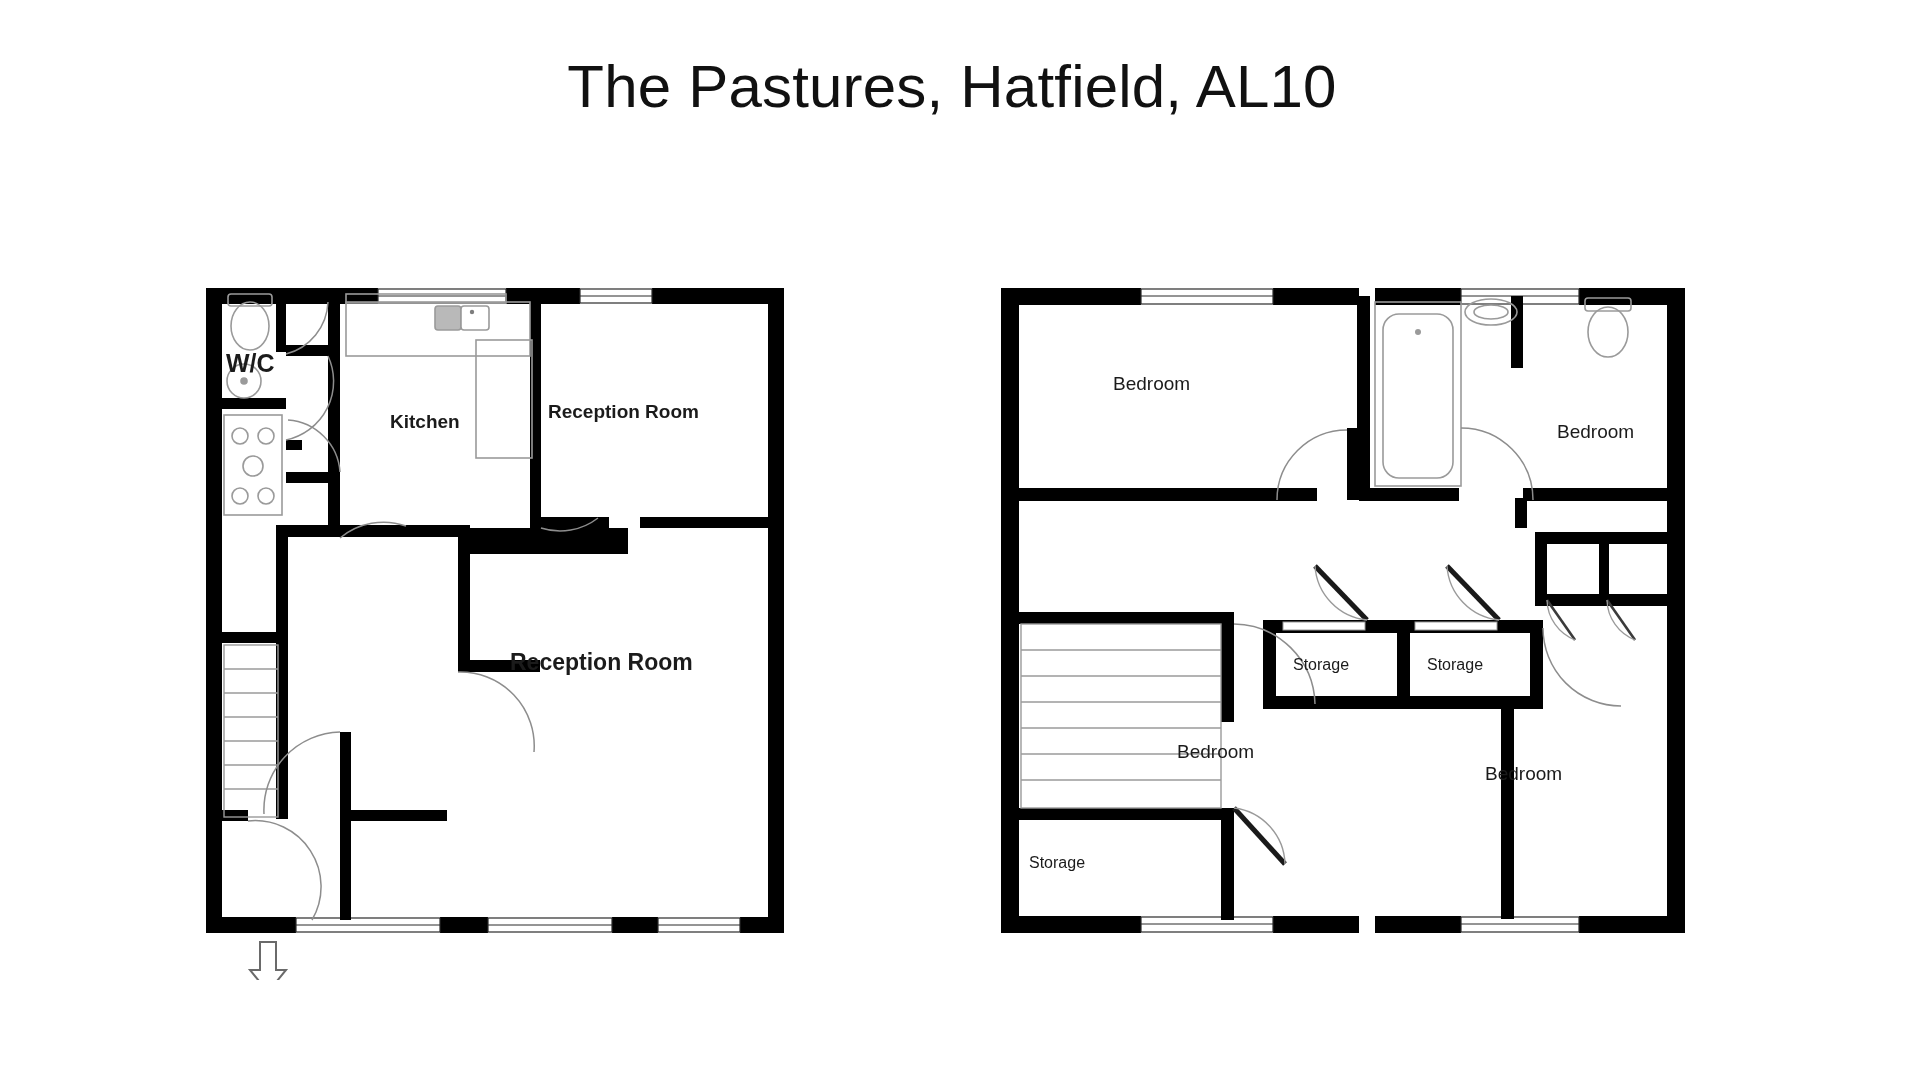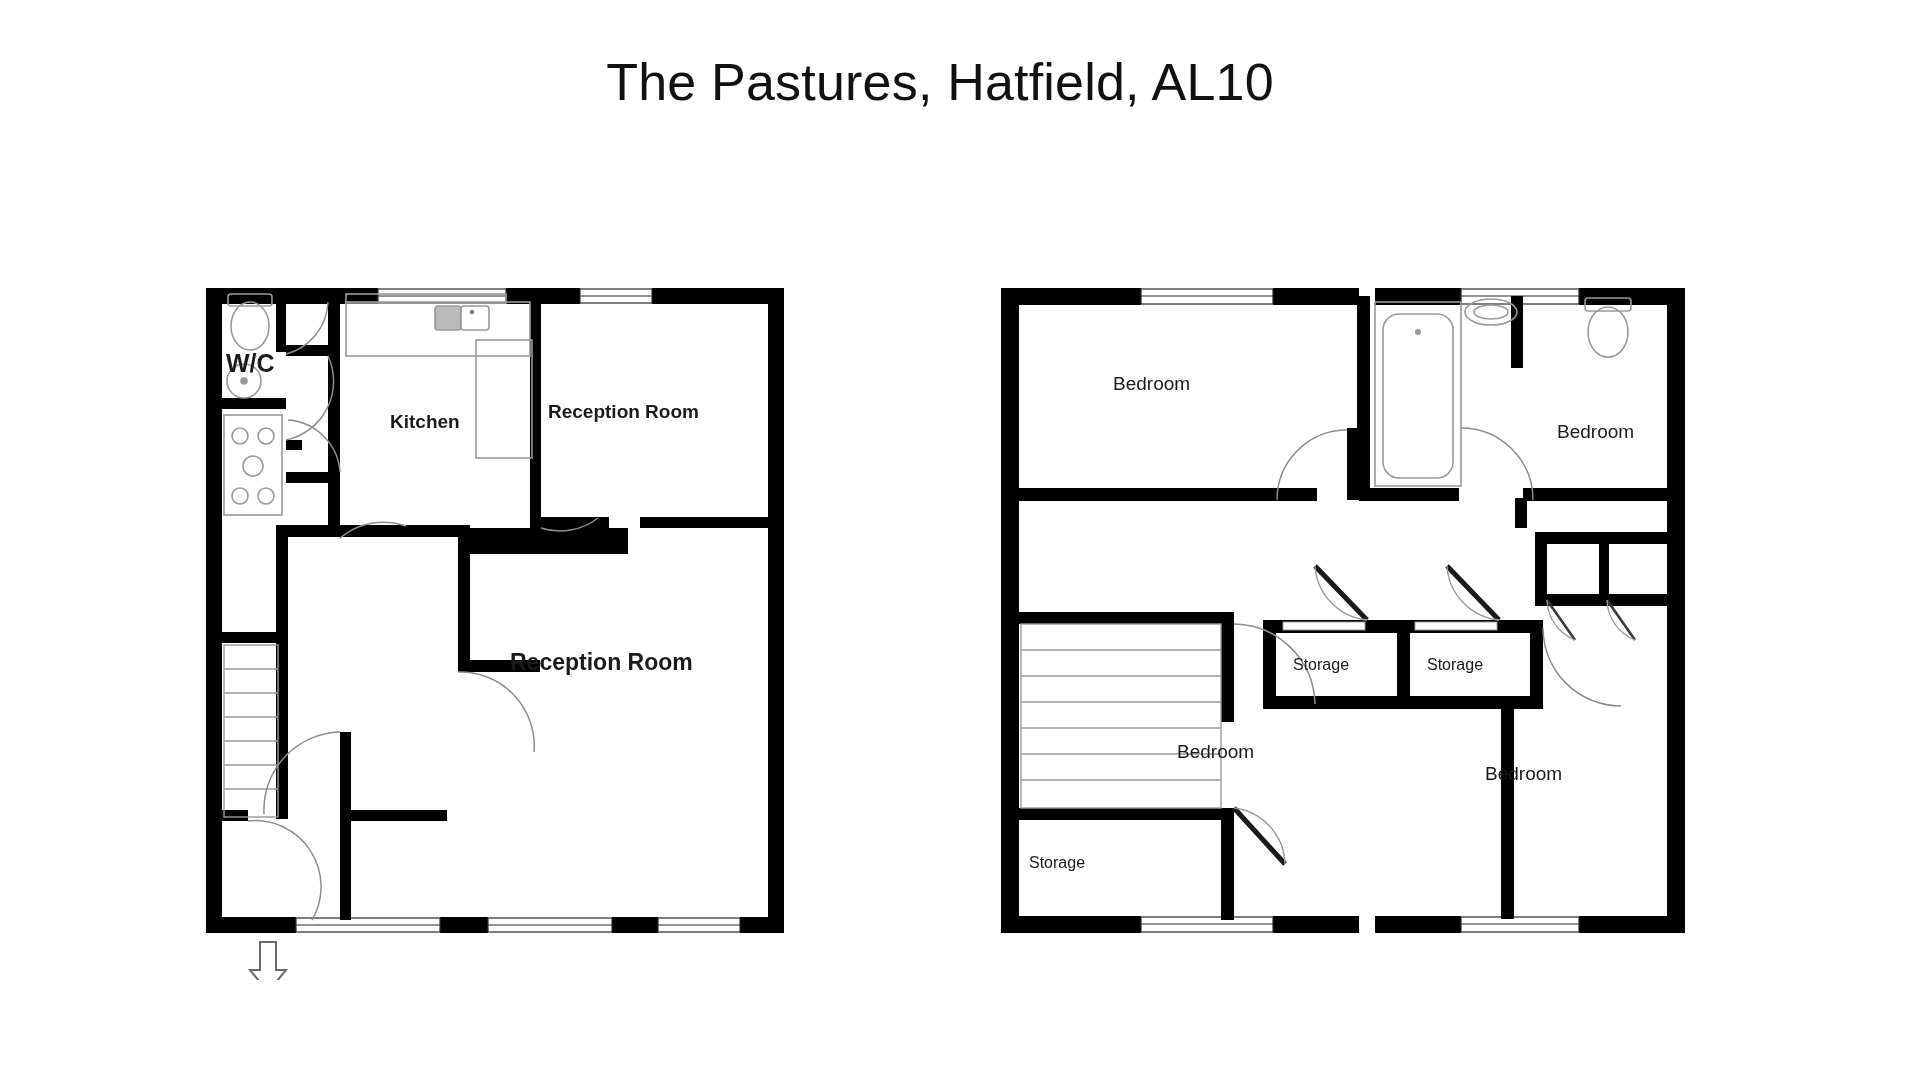--- a/index.html
+++ b/index.html
@@ -14,24 +14,25 @@
     color: #1a1a1a;
     overflow: hidden;
     position: relative;
   }
   #page-title {
     position: absolute;
     top: 52px;
     left: 0;
     width: 1880px;
     text-align: center;
-    font-size: 52px;
+    font-size: 60px;
     font-weight: 400;
     letter-spacing: 0.2px;
     color: #111111;
+    padding-left: 12px;
   }
   .floor-block {
     position: absolute;
     top: 280px;
   }
   #ground-floor-block { left: 200px; font-weight: bold; }
   #first-floor-block  { left: 995px; }
 
   .plan-svg {
     display: block;

